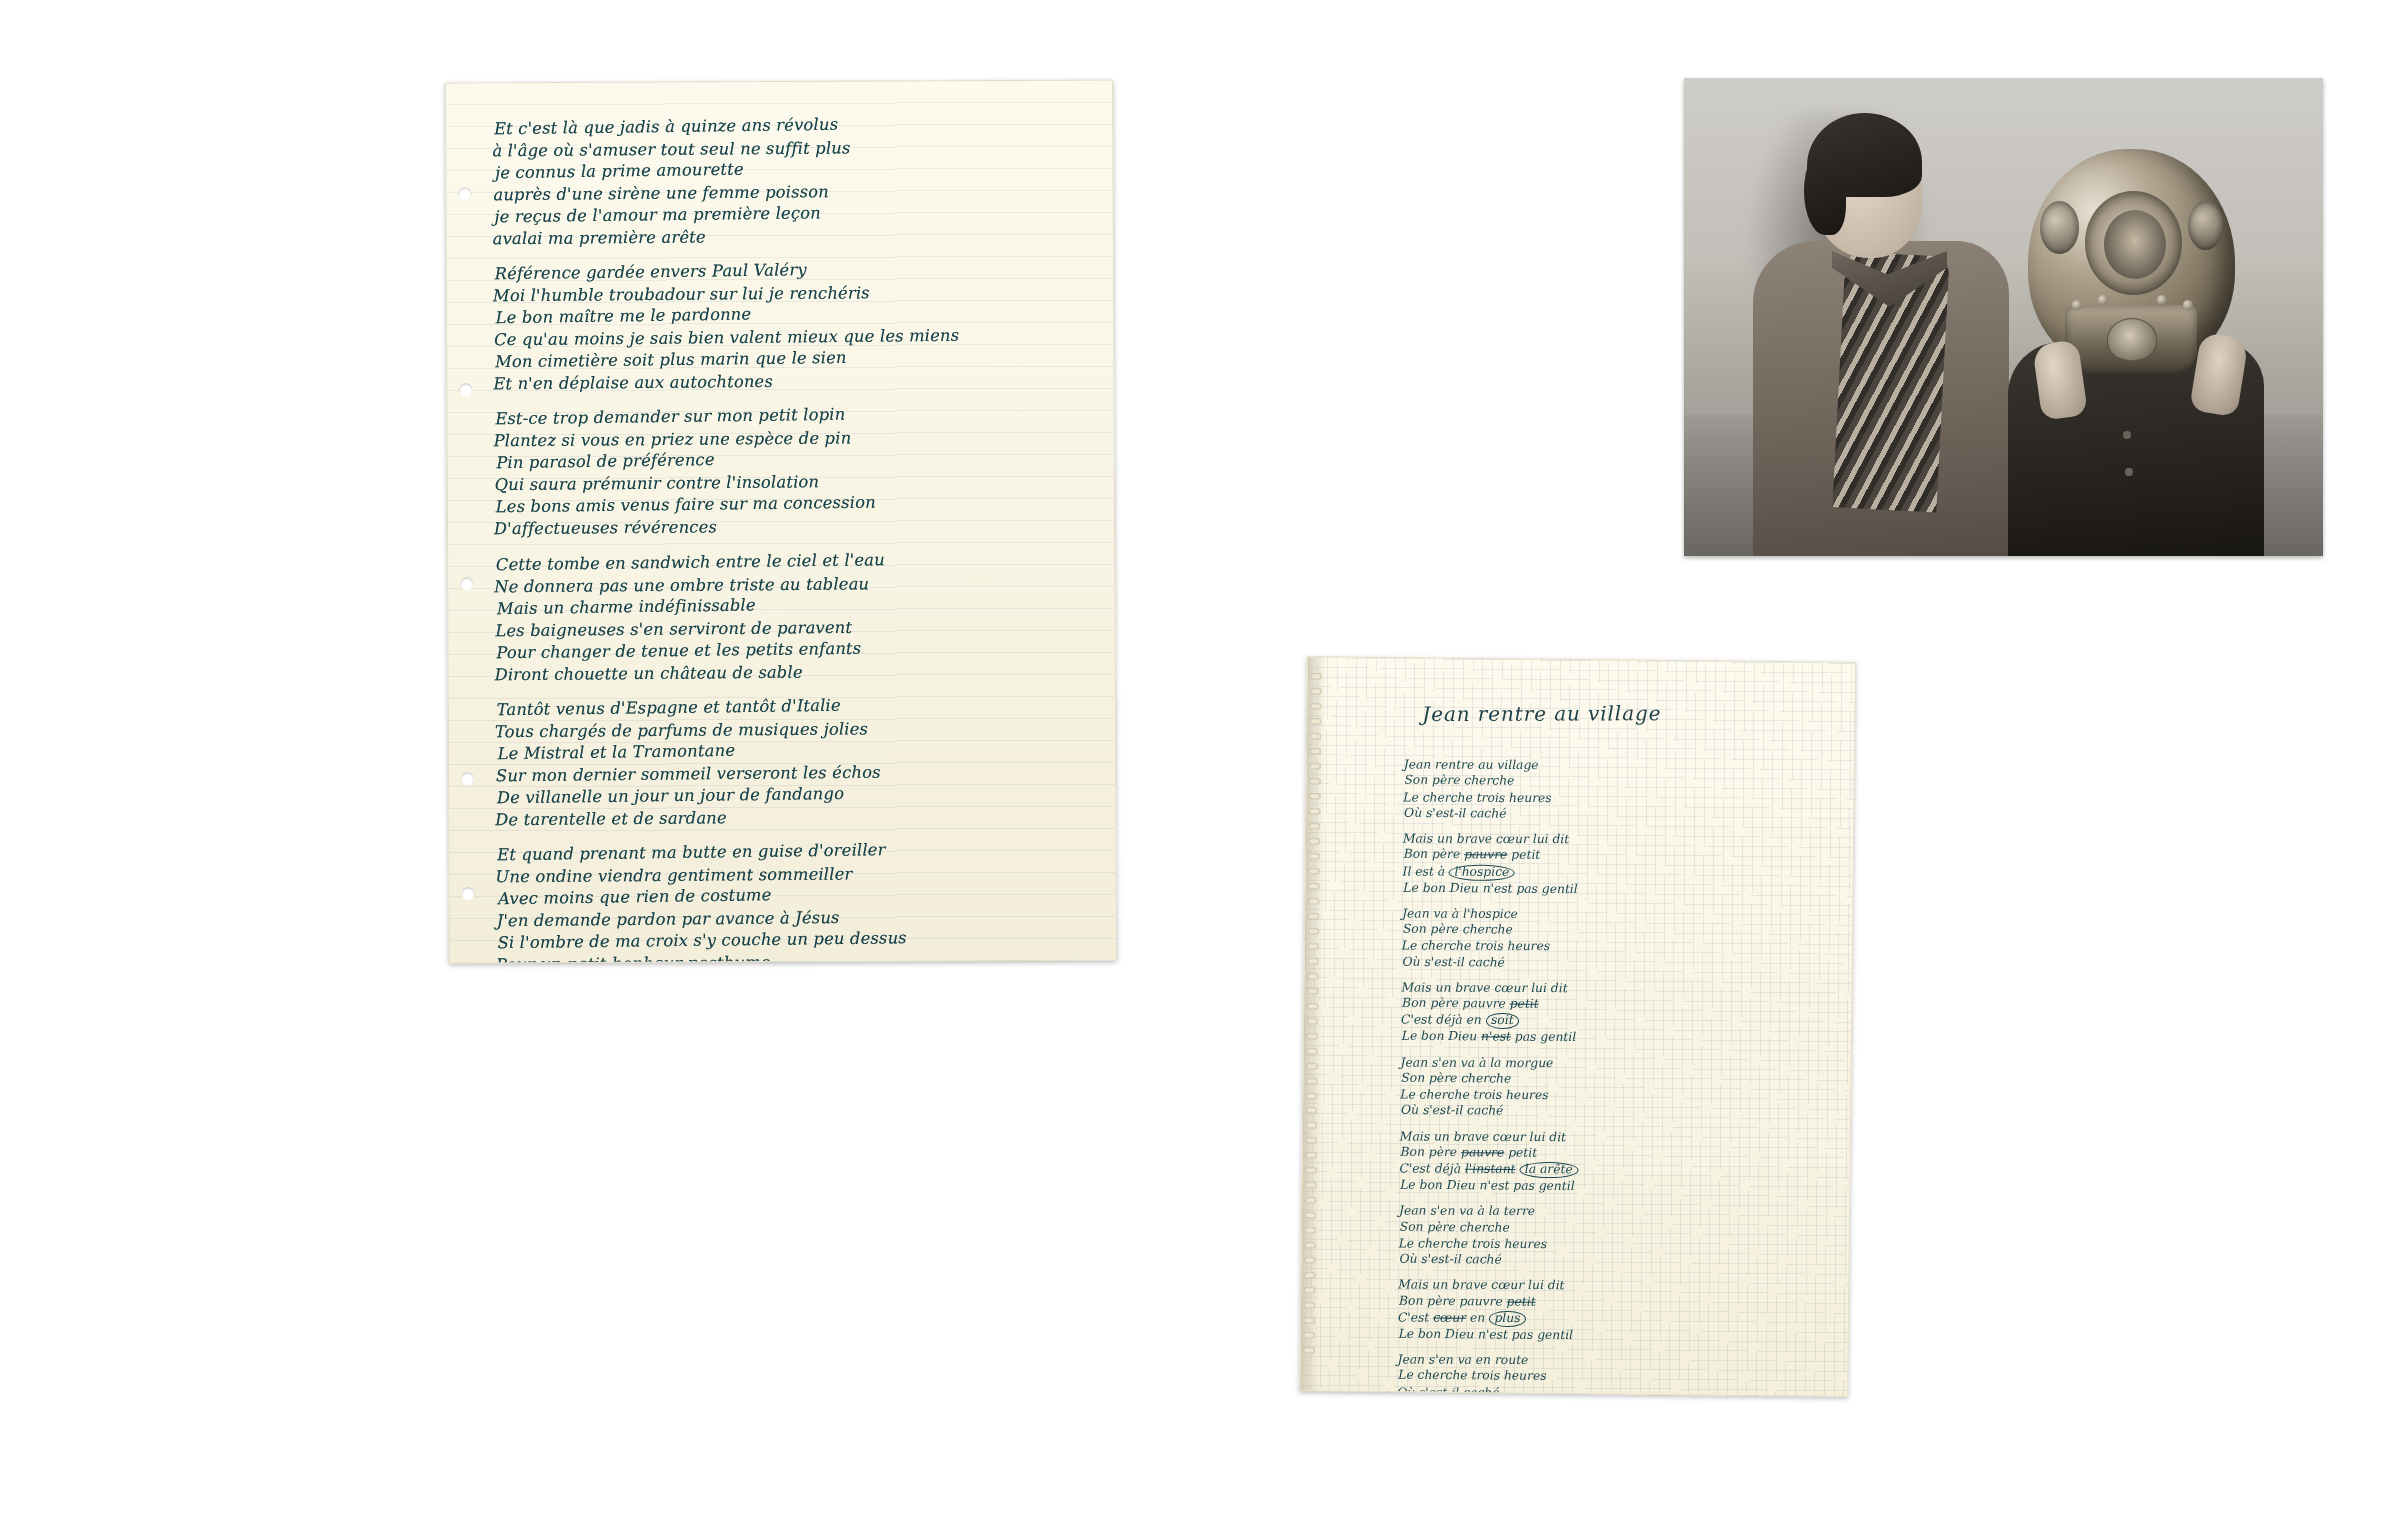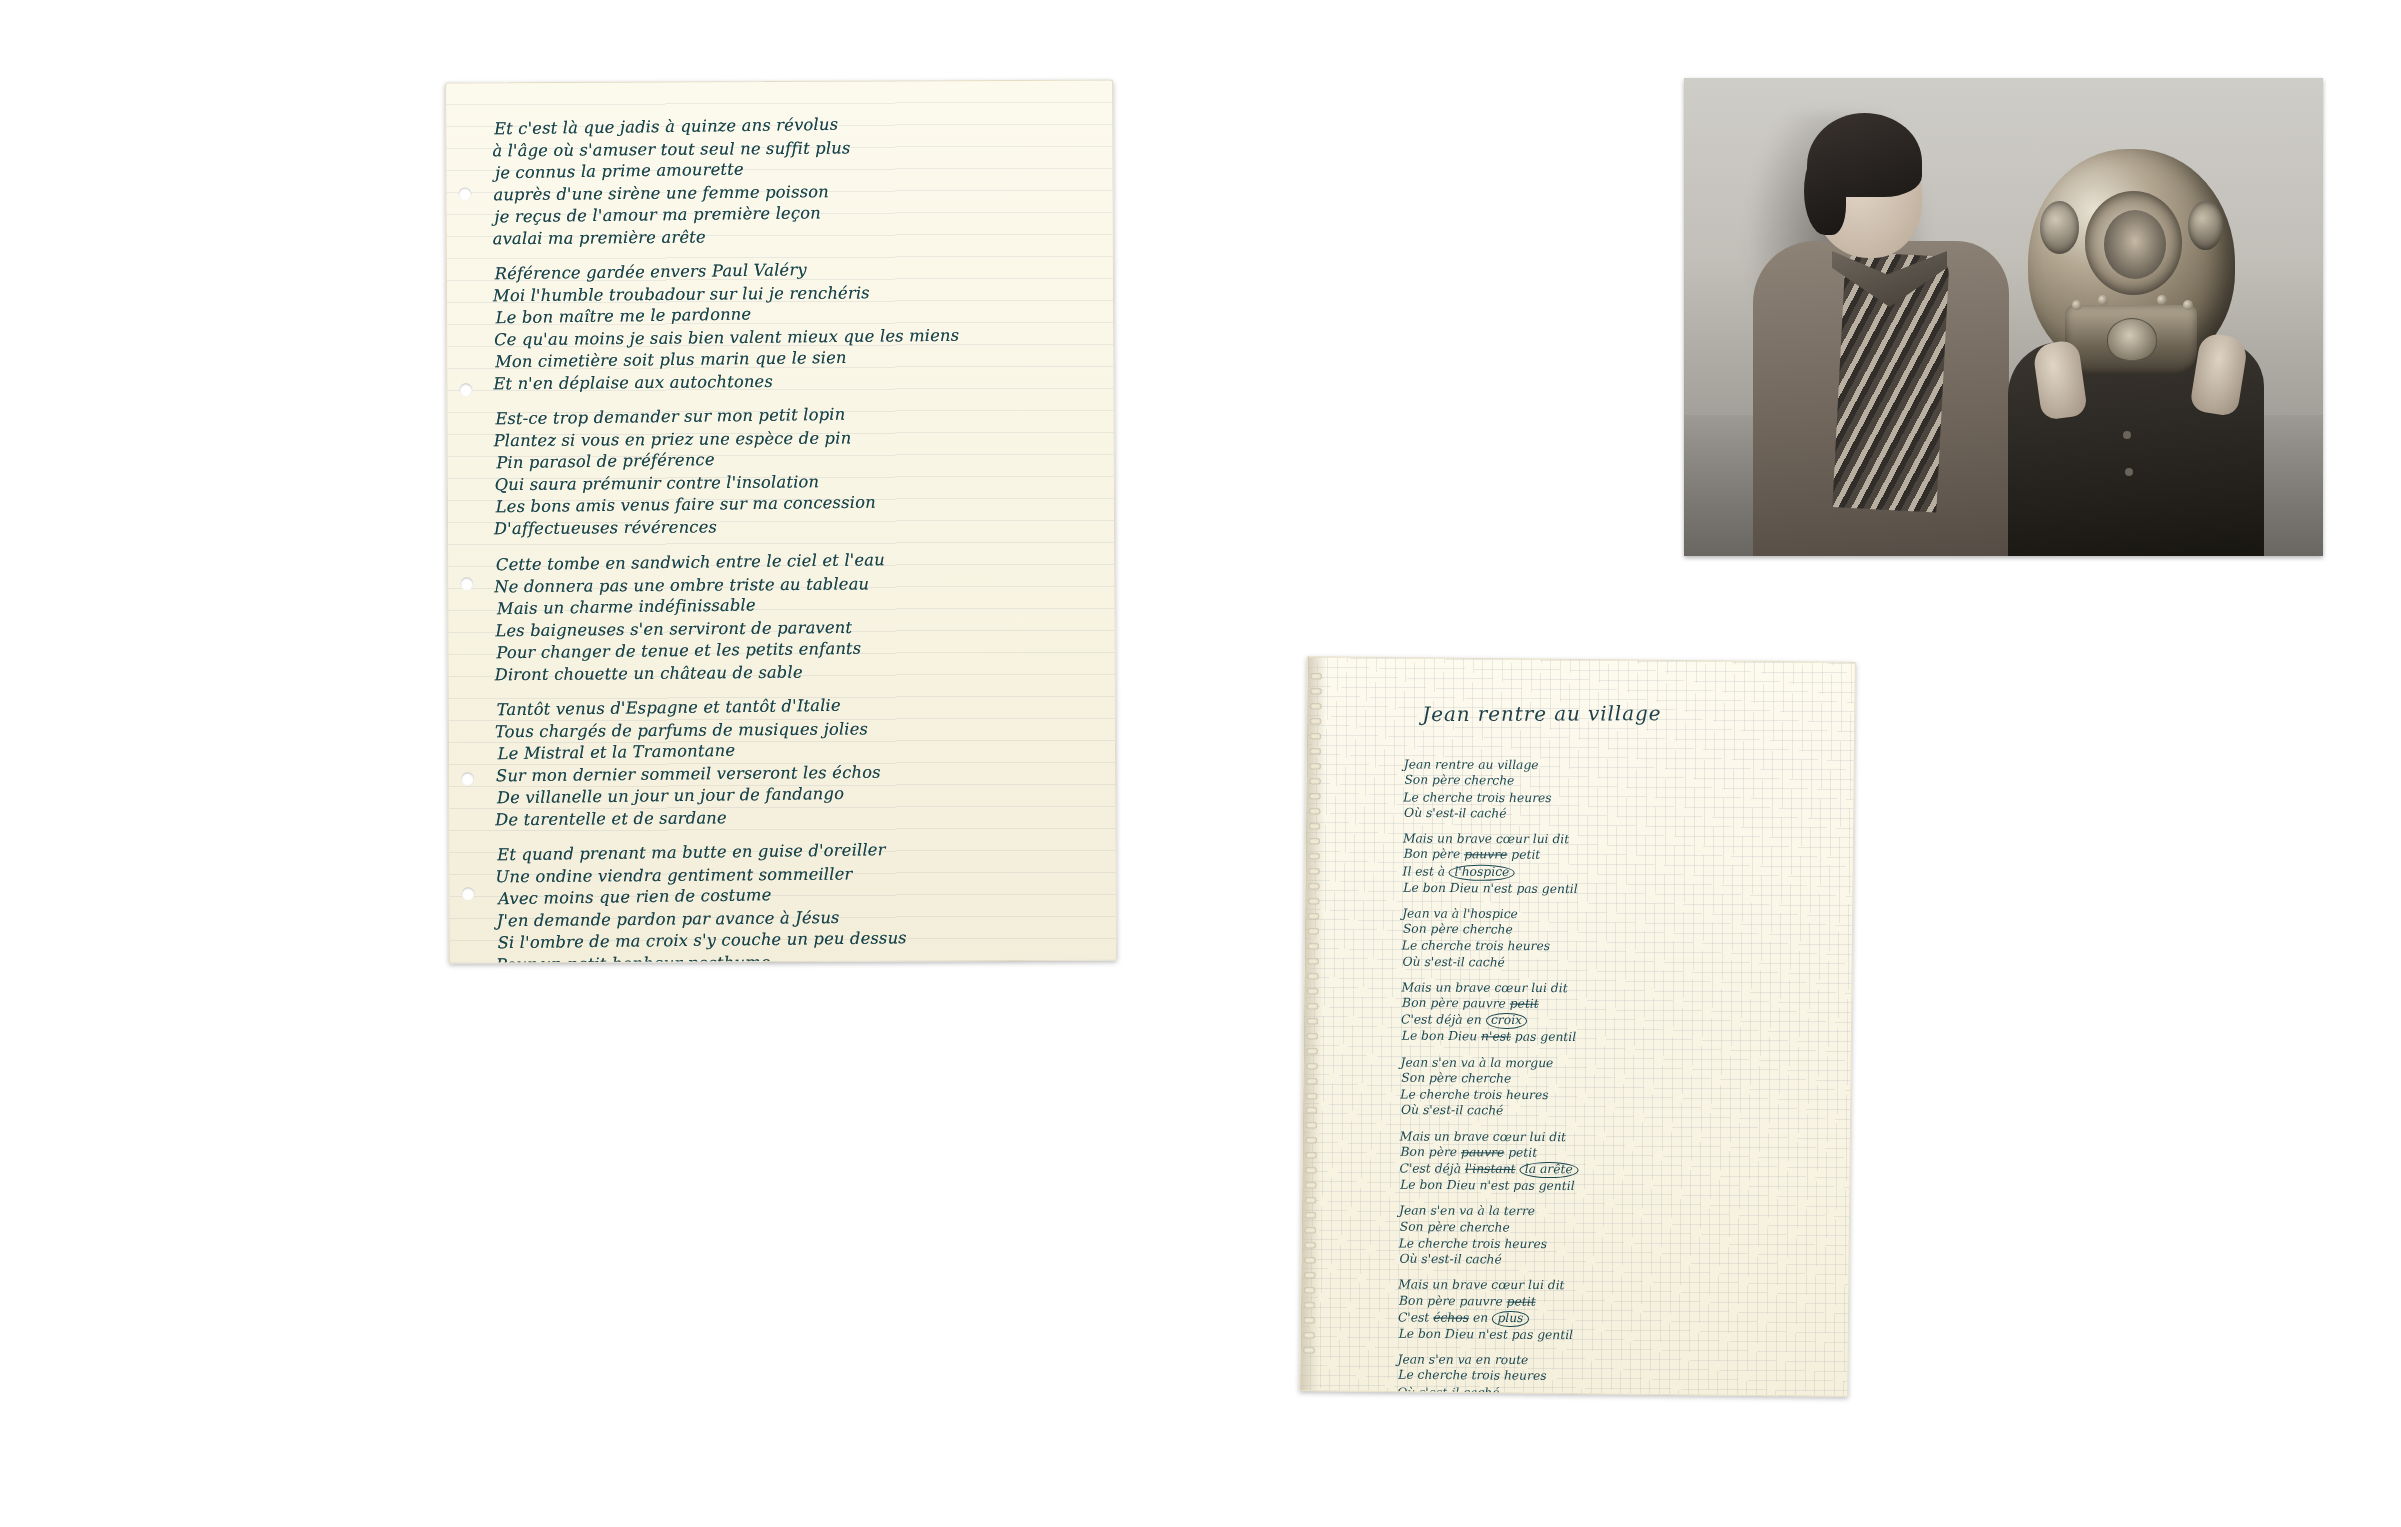--- a/index.html
+++ b/index.html
@@ -475,21 +475,21 @@
       </div>
       <div class="ms2-stanza">
         <div class="ms2-line">Jean va à l'hospice</div>
         <div class="ms2-line">Son père cherche</div>
         <div class="ms2-line">Le cherche trois heures</div>
         <div class="ms2-line">Où s'est-il caché</div>
       </div>
       <div class="ms2-stanza">
         <div class="ms2-line">Mais un brave cœur lui dit</div>
         <div class="ms2-line">Bon père pauvre <span class="strike">petit</span></div>
-        <div class="ms2-line">C'est déjà en <span class="circled">croix</span></div>
+        <div class="ms2-line">C'est déjà en <span class="circled">soit</span></div>
         <div class="ms2-line">Le bon Dieu <span class="strike">n'est</span> pas gentil</div>
       </div>
       <div class="ms2-stanza">
         <div class="ms2-line">Jean s'en va à la morgue</div>
         <div class="ms2-line">Son père cherche</div>
         <div class="ms2-line">Le cherche trois heures</div>
         <div class="ms2-line">Où s'est-il caché</div>
       </div>
       <div class="ms2-stanza">
         <div class="ms2-line">Mais un brave cœur lui dit</div>
@@ -499,21 +499,21 @@
       </div>
       <div class="ms2-stanza">
         <div class="ms2-line">Jean s'en va à la terre</div>
         <div class="ms2-line">Son père cherche</div>
         <div class="ms2-line">Le cherche trois heures</div>
         <div class="ms2-line">Où s'est-il caché</div>
       </div>
       <div class="ms2-stanza">
         <div class="ms2-line">Mais un brave cœur lui dit</div>
         <div class="ms2-line">Bon père pauvre <span class="strike">petit</span></div>
-        <div class="ms2-line">C'est <span class="strike">échos</span> en <span class="circled">plus</span></div>
+        <div class="ms2-line">C'est <span class="strike">cœur</span> en <span class="circled">plus</span></div>
         <div class="ms2-line">Le bon Dieu n'est pas gentil</div>
       </div>
       <div class="ms2-stanza">
         <div class="ms2-line">Jean s'en va en route</div>
         <div class="ms2-line">Le cherche trois heures</div>
         <div class="ms2-line">Où s'est-il caché</div>
       </div>
     </div>
 </div>
 

